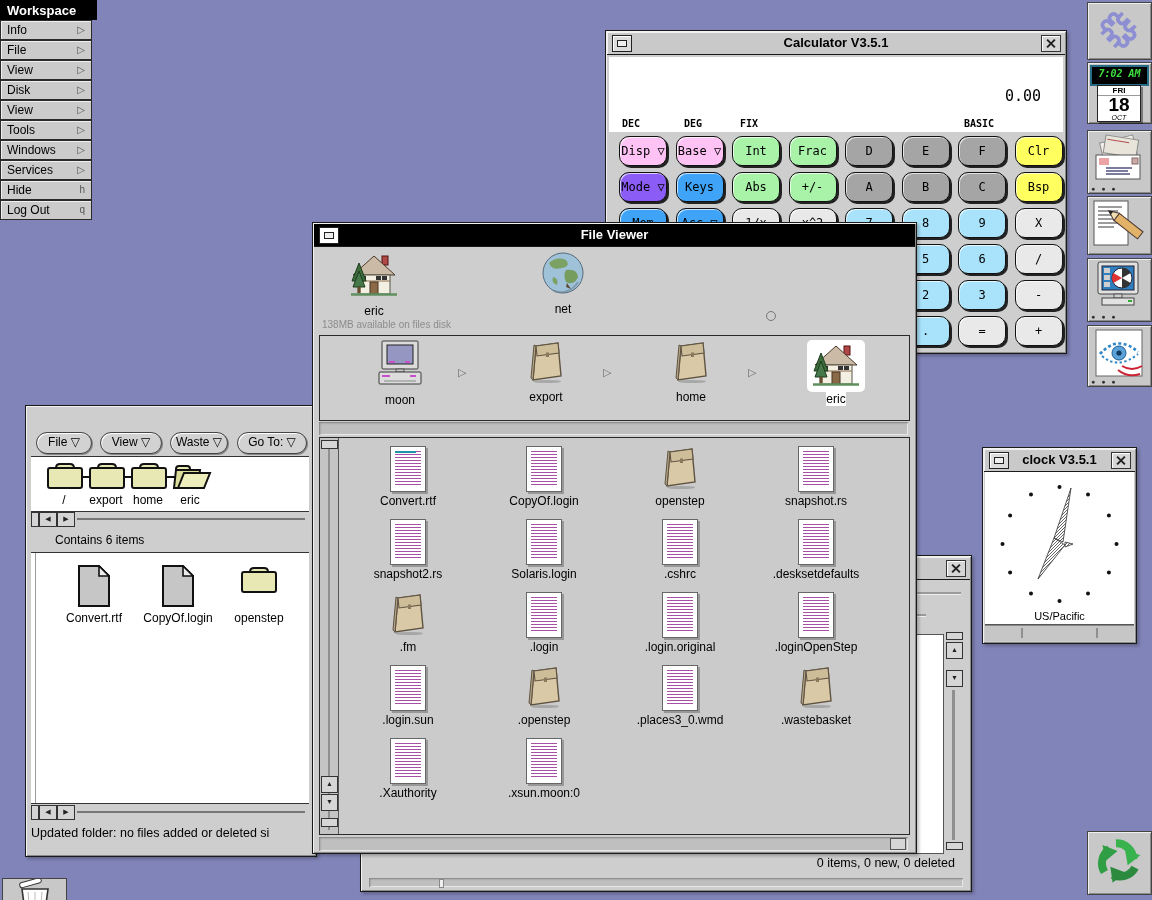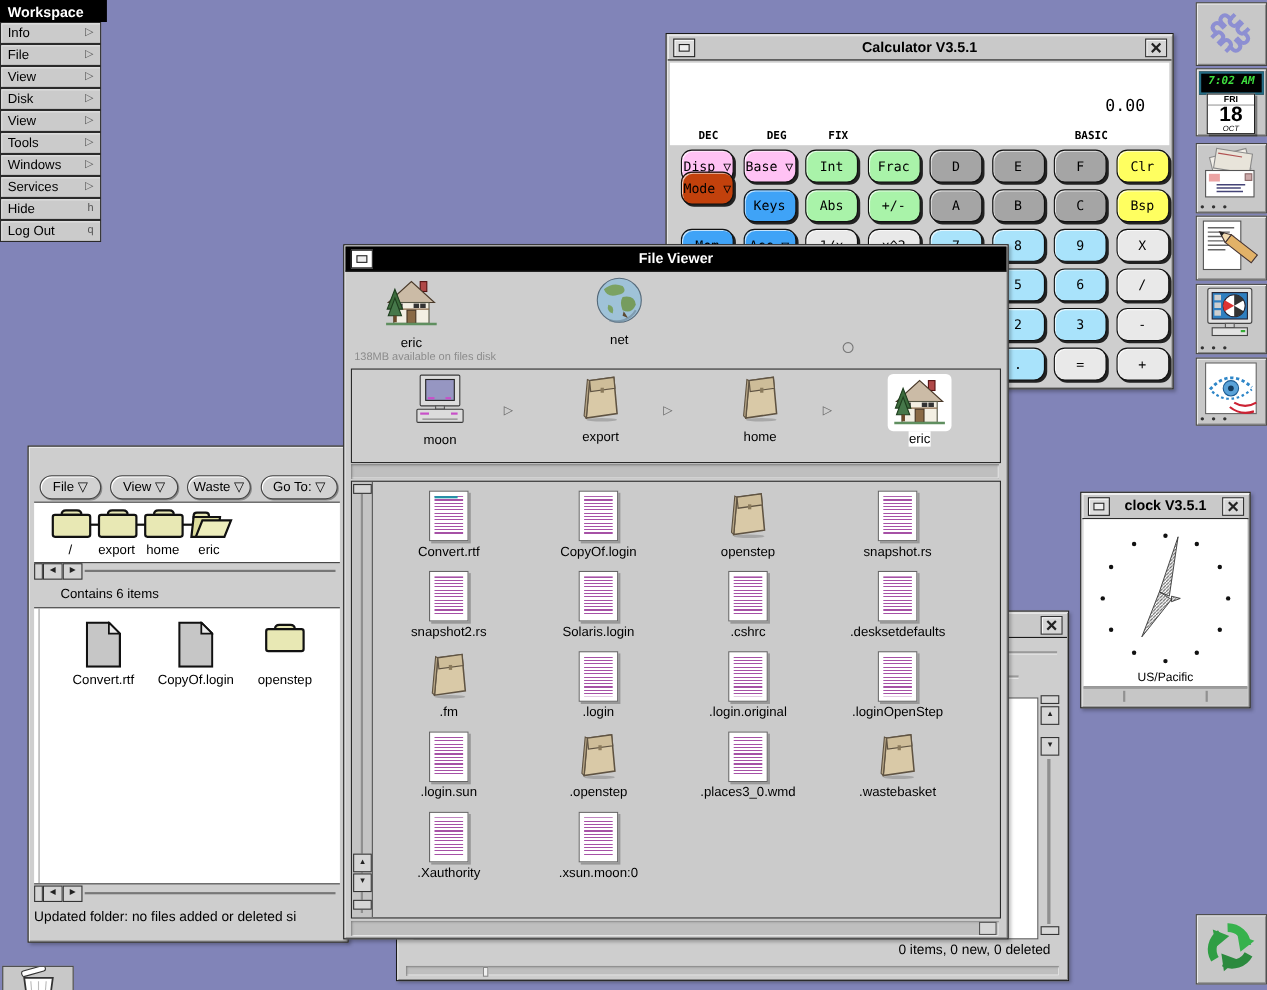--- a/index.html
+++ b/index.html
@@ -22,21 +22,21 @@
   
   #ws-title{position:absolute;left:0;top:0;width:97px;height:20px;background:#000;color:#fff;
             font-weight:bold;font-size:13px;line-height:20px;padding-left:6px;box-sizing:border-box;border:1px solid #000;}
   .ws-item{position:absolute;left:0;width:92px;height:20px;background:#cbcbcb;border:1px solid #2a2a2a;
            box-sizing:border-box;font-size:12px;line-height:18px;padding:0 6px;
            box-shadow:inset 1px 1px 0 #f0f0f0;}
   .ws-item .sfx{float:right;color:#555;font-size:10px;}
   
   #calc-display{position:absolute;left:3px;top:26px;right:3px;height:75px;background:#fff;text-align:right;}
   #calc-num{position:absolute;right:22px;top:30px;font:15px "DejaVu Sans Mono",monospace;}
-  .ind{position:absolute;bottom:3px;font:bold 10px "DejaVu Sans Mono",monospace;margin-left:13px;}
+  .ind{position:absolute;bottom:3px;font:bold 10px "DejaVu Sans Mono",monospace;}
   .cbtn{position:absolute;width:46px;height:28px;border:1px solid #111;border-radius:10px;
         font:12px "DejaVu Sans Mono",monospace;display:flex;align-items:center;justify-content:center;
         box-shadow:2px 2px 0 #222, inset 1px 1px 0 rgba(255,255,255,.7);}
   
   .drive{position:absolute;width:110px;text-align:center;font-size:12px;}
   .drive .lbl{display:block;margin-top:2px;}
   #fv-disk{position:absolute;left:9px;top:96px;font-size:10px;color:#8c8c8c;}
   #fv-pathpanel{position:absolute;left:6px;top:112px;width:589px;height:84px;border:1px solid #2a2a2a;background:#cecece;}
   .fvp-item{position:absolute;width:96px;top:4px;text-align:center;font-size:12px;}
   .fvp-item .ic{display:inline-block;height:50px;}
@@ -290,21 +290,21 @@
     </div>
     <div id="calc-keys">
         <div class="cbtn" style="left: 13px; top: 105px; background: rgb(255, 194, 244);">Disp ▽</div>
         <div class="cbtn" style="left: 69.5px; top: 105px; background: rgb(255, 194, 244);">Base ▽</div>
         <div class="cbtn" style="left: 126px; top: 105px; background: rgb(169, 243, 169);">Int</div>
         <div class="cbtn" style="left: 182.5px; top: 105px; background: rgb(169, 243, 169);">Frac</div>
         <div class="cbtn" style="left: 239px; top: 105px; background: rgb(165, 165, 165);">D</div>
         <div class="cbtn" style="left: 295.5px; top: 105px; background: rgb(165, 165, 165);">E</div>
         <div class="cbtn" style="left: 352px; top: 105px; background: rgb(165, 165, 165);">F</div>
         <div class="cbtn" style="left: 408.5px; top: 105px; background: rgb(255, 255, 96);">Clr</div>
-        <div class="cbtn" style="left: 13px; top: 125px; background: #c2410c;">Mode ▽</div>
+        <div class="cbtn" style="left: 13px; top: 141px; background: #8b5cf6;">Mode ▽</div>
         <div class="cbtn" style="left: 69.5px; top: 141px; background: rgb(63, 163, 247);">Keys</div>
         <div class="cbtn" style="left: 126px; top: 141px; background: rgb(169, 243, 169);">Abs</div>
         <div class="cbtn" style="left: 182.5px; top: 141px; background: rgb(169, 243, 169);">+/-</div>
         <div class="cbtn" style="left: 239px; top: 141px; background: rgb(165, 165, 165);">A</div>
         <div class="cbtn" style="left: 295.5px; top: 141px; background: rgb(165, 165, 165);">B</div>
         <div class="cbtn" style="left: 352px; top: 141px; background: rgb(165, 165, 165);">C</div>
         <div class="cbtn" style="left: 408.5px; top: 141px; background: rgb(255, 255, 96);">Bsp</div>
         <div class="cbtn" style="left: 13px; top: 177px; background: rgb(63, 163, 247);">Mem</div>
         <div class="cbtn" style="left: 69.5px; top: 177px; background: rgb(63, 163, 247);">Acc ▽</div>
         <div class="cbtn" style="left: 126px; top: 177px; background: rgb(233, 233, 233);">1/x</div>

